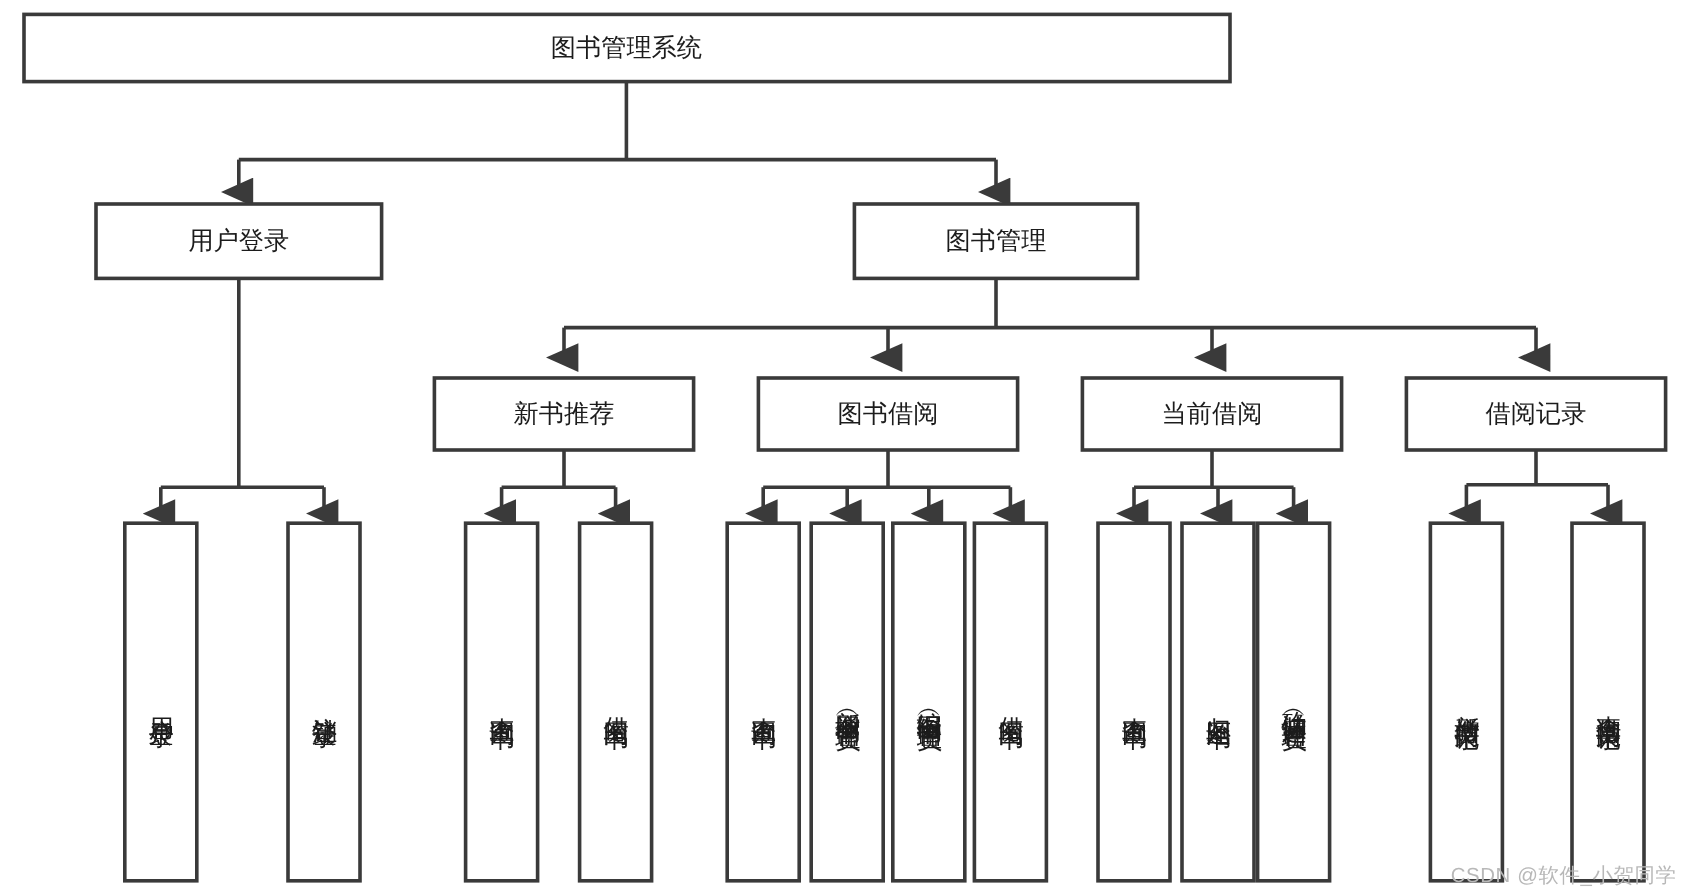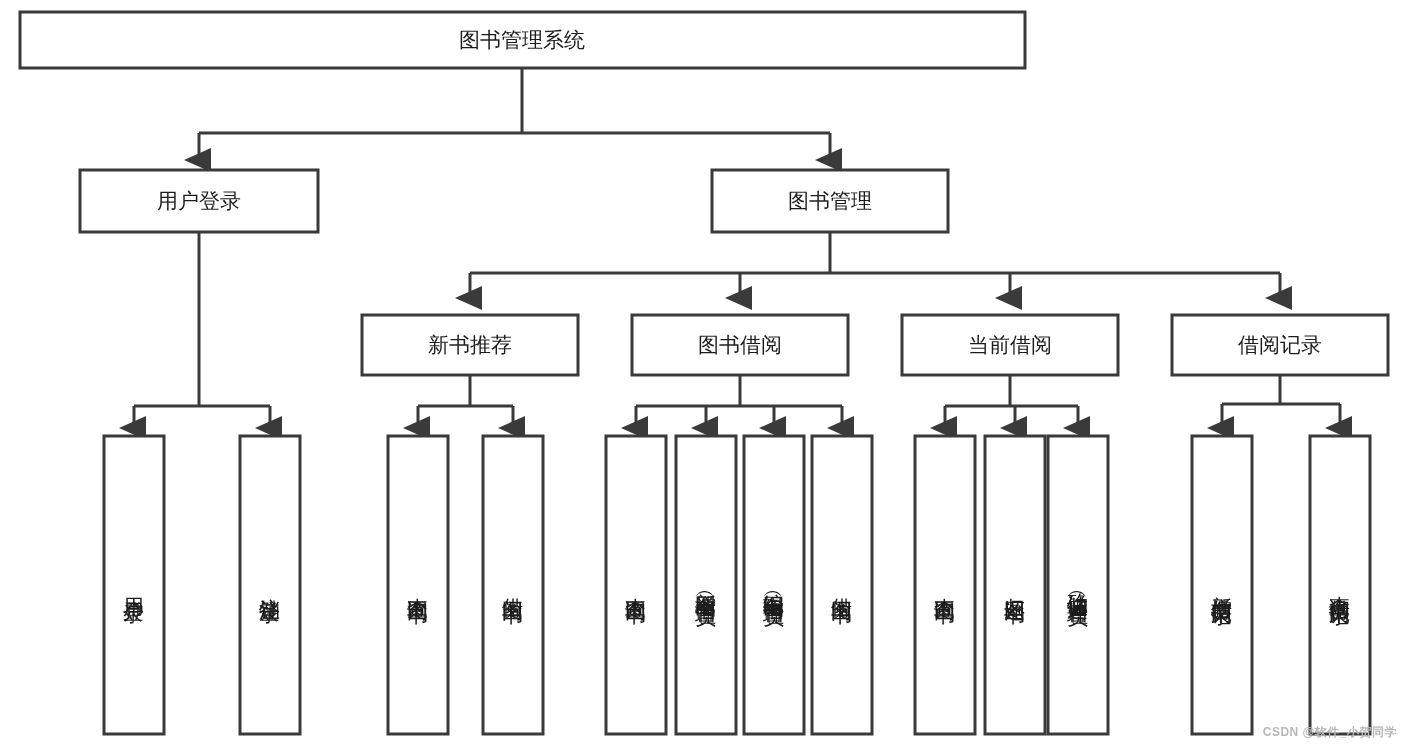--- a/index.html
+++ b/index.html
@@ -51,26 +51,25 @@
     text-orientation: upright;
     dominant-baseline: central;
     text-anchor: middle;
     letter-spacing: 2px;
   }
   .watermark-text {
     position: absolute;
     right: 8px;
     bottom: 6px;
     font-family: "Liberation Sans", "DejaVu Sans", sans-serif;
-    font-size: 12px;
+    font-size: 17px;
     color: #b8b8b8;
     letter-spacing: 0.5px;
     white-space: nowrap;
     pointer-events: none;
-    font-weight: bold;
   }
 </style>
 </head>
 <body>
 
 <div id="diagram-root">
 
   <svg class="diagram" viewBox="0 0 1405 747" xmlns="http://www.w3.org/2000/svg">
 
     <defs>

